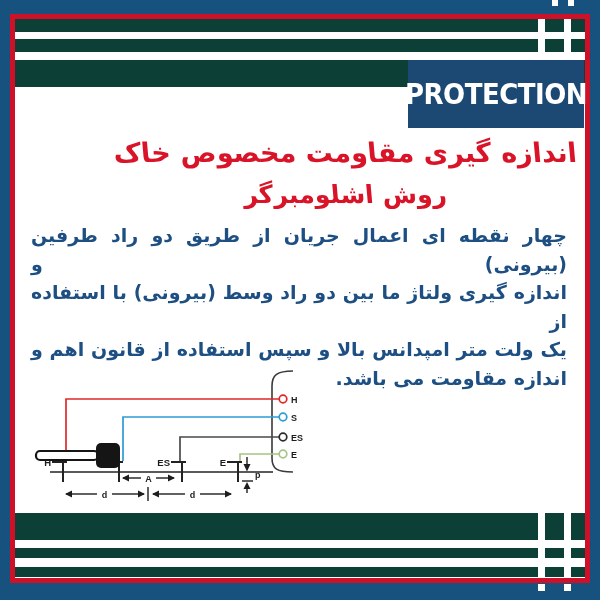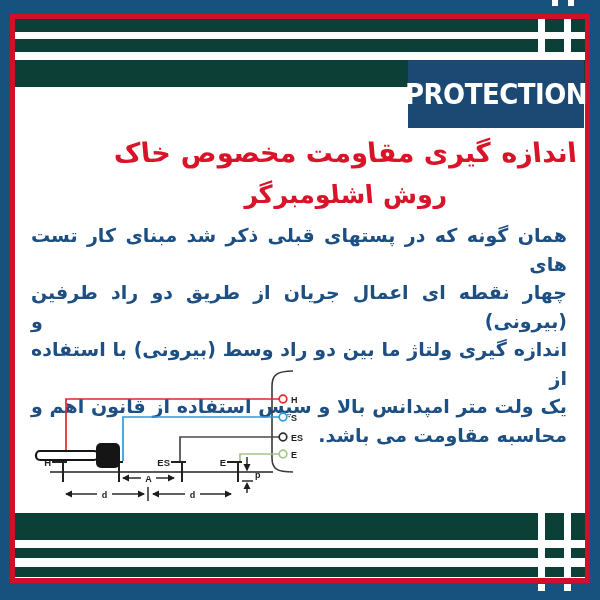--- a/index.html
+++ b/index.html
@@ -87,25 +87,24 @@
 <div class="abs pbox">
   <div class="ptitle">PROTECTION</div>
 </div>
 
 <div class="abs heading">
   <div class="h-line1">اندازه گیری مقاومت مخصوص خاک</div>
   <div class="h-line2">روش اشلومبرگر</div>
 </div>
 
 <div class="abs bodytext">
-  <div class="bline">همان گونه که در پستهای قبلی ذکر شد مبنای کار تست های</div>
   <div class="bline">چهار نقطه ای اعمال جریان از طریق دو راد طرفین (بیرونی) و</div>
   <div class="bline">اندازه گیری ولتاژ ما بین دو راد وسط (بیرونی) با استفاده از</div>
   <div class="bline">یک ولت متر امپدانس بالا و سپس استفاده از قانون اهم و</div>
-  <div class="bline last">محاسبه مقاومت می باشد.</div>
+  <div class="bline last">اندازه مقاومت می باشد.</div>
 </div>
 
 <svg class="abs diagram" viewBox="0 0 290 148">
 
   <path d="M268,9 C252,9 247,13 247,24 L247,96 C247,107 252,110 268,110" fill="none" stroke="#3a3a3a" stroke-width="1.6"></path>
 
   <path d="M41,99 L41,37 L254,37" fill="none" stroke="#e02828" stroke-width="1.7"></path>
   <path d="M98,99 L98,55 L254,55" fill="none" stroke="#2e9bd6" stroke-width="1.7"></path>
   <path d="M155,99 L155,75 L254,75" fill="none" stroke="#4a4a4a" stroke-width="1.7"></path>
   <path d="M254,92 L215,92 L215,99" fill="none" stroke="#a6c487" stroke-width="1.7"></path>

